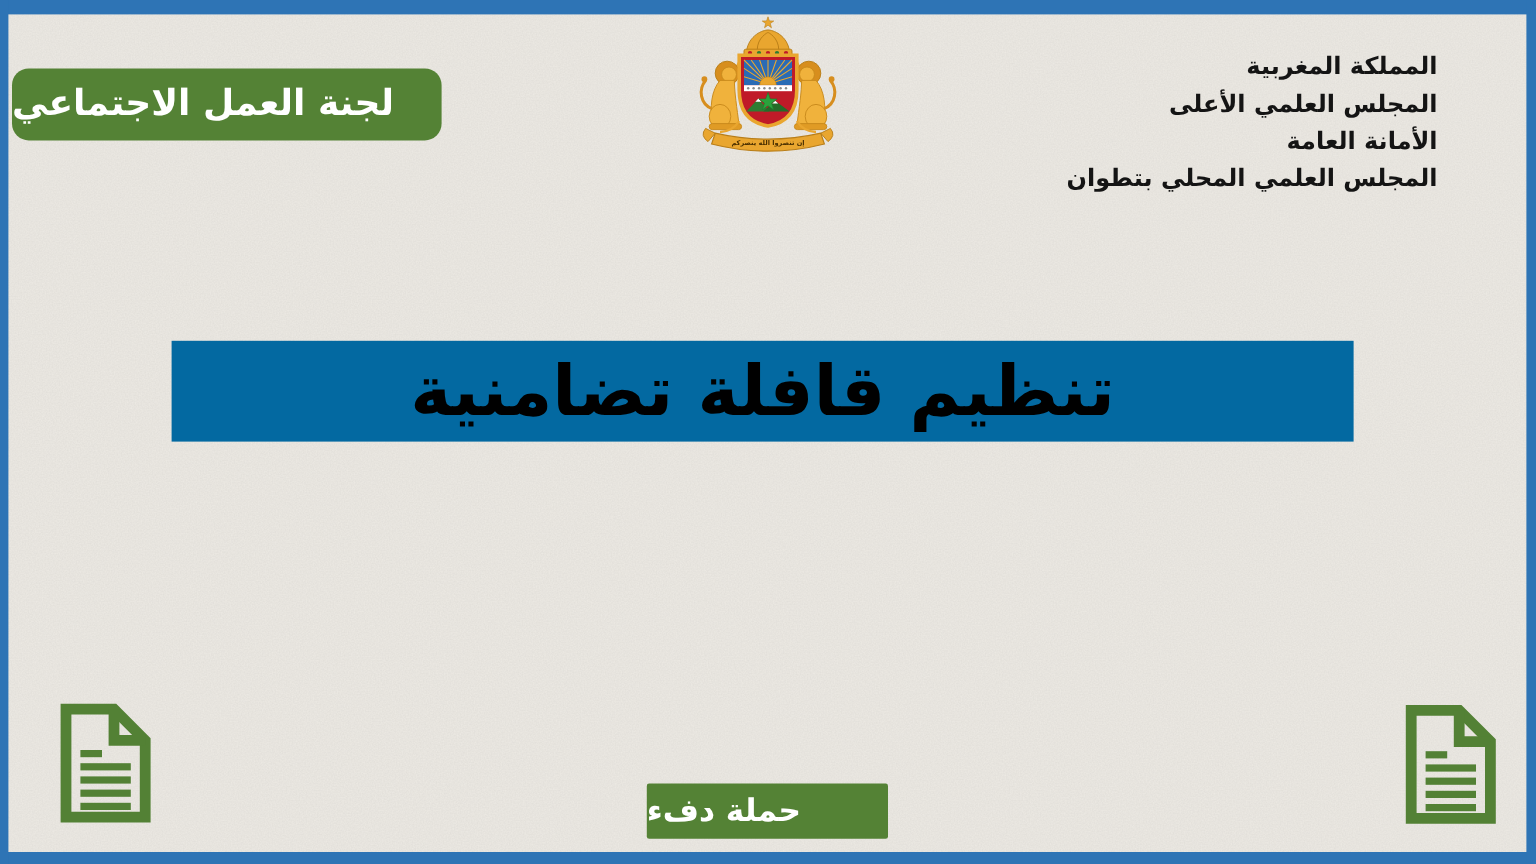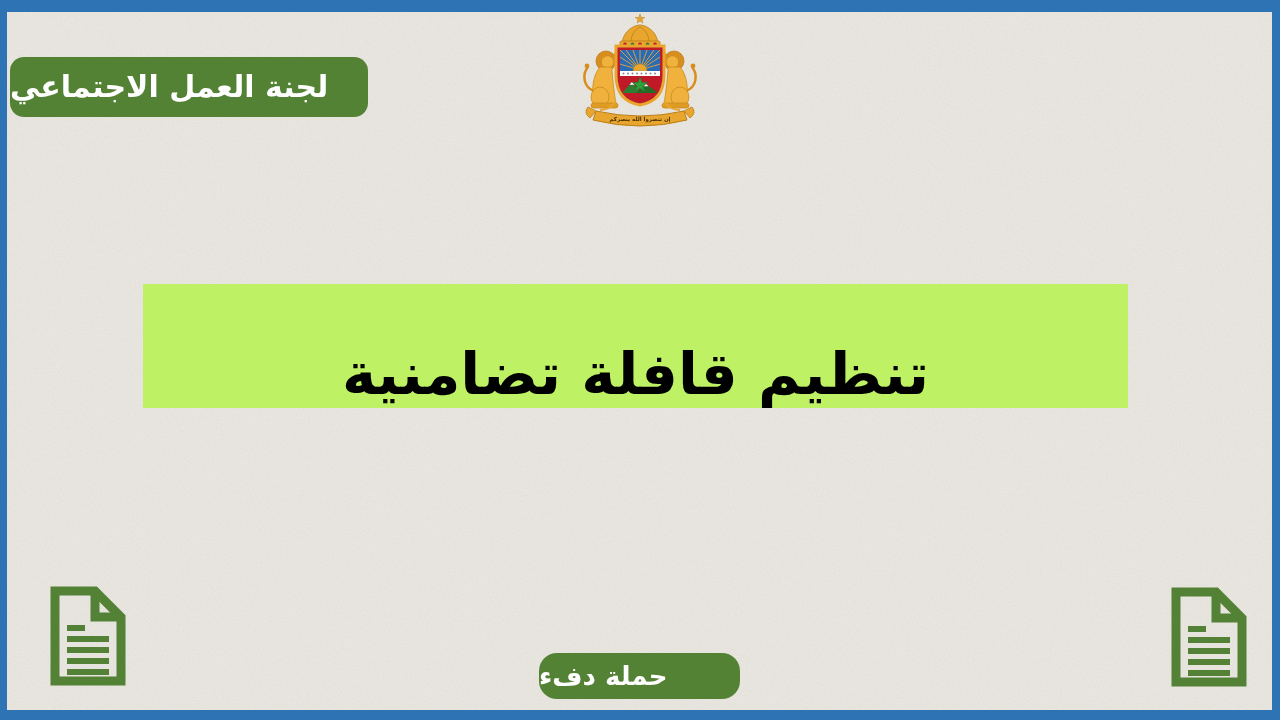--- a/index.html
+++ b/index.html
@@ -27,39 +27,39 @@
     font-weight:bold;
     text-align:left;
     direction:rtl;
   }
   .badge-top-left {
     left:10px; top:57px; width:358px; height:60px;
     line-height:60px; border-radius:14px; font-size:30px;
   }
   .badge-bottom {
     left:539px; top:653px; width:201px; height:46px;
-    line-height:46px; border-radius:18px; font-size:26px;
+    line-height:46px; border-radius:2px; font-size:26px;
   }
 
   
   .header-right {
     position:absolute; top:40px; right:82px; width:330px;
     direction:rtl; text-align:right;
     font-weight:bold; color:#141414;
     font-size:20px; line-height:31px;
   }
 
   
   .emblem { position:absolute; left:570px; top:13px; width:140px; height:124px; }
 
   
   .title-box {
-    position:absolute; left:143px; top:284px; width:985px; height:124px;
-    background:#bef264;
-    display:flex; align-items:flex-end; justify-content:center;
+    position:absolute; left:143px; top:284px; width:985px; height:84px;
+    background:#0369a1;
+    display:flex; align-items:center; justify-content:center;
   }
   .title-text {
     direction:rtl;
     font-size:58px; font-weight:bold; color:#000000;
     white-space:nowrap;
   }
 
   .subtitle {
     position:absolute; left:0; top:412px; width:1280px;
     text-align:center; direction:rtl;
@@ -155,20 +155,26 @@
 
     <g>
       <path d="M46,88 Q40,97 30,97 M94,88 Q100,97 110,97" fill="none" stroke="#E9A62F" stroke-width="2"></path>
       <path d="M26,98 L18,94 Q13,100 20,105 Z" fill="#E9A62F" stroke="#B97E18" stroke-width="0.8"></path>
       <path d="M114,98 L122,94 Q127,100 120,105 Z" fill="#E9A62F" stroke="#B97E18" stroke-width="0.8"></path>
       <path d="M26,98 Q70,108 114,98 L117,107 Q70,119 23,107 Z" fill="#E9A62F" stroke="#B97E18" stroke-width="1"></path>
       <text x="70" y="107.5" font-size="5.5" text-anchor="middle" direction="rtl" fill="#4A3000" font-weight="bold">إن تنصروا الله ينصركم</text>
     </g>
   </svg>
 
+  <div class="header-right">
+    <div>المملكة المغربية</div>
+    <div>المجلس العلمي الأعلى</div>
+    <div>الأمانة العامة</div>
+    <div>المجلس العلمي المحلي بتطوان</div>
+  </div>
 
   <div class="title-box">
     <div class="title-text">تنظيم قافلة تضامنية</div>
   </div>
 
 
   <svg class="doc-icon doc-icon-left" viewBox="0 0 82 102" xmlns="http://www.w3.org/2000/svg">
     <path d="M8,6 H48 L74,32 V96 H8 Z" fill="none" stroke="#538135" stroke-width="9"></path>
     <path d="M48,6 V32 H74" fill="none" stroke="#538135" stroke-width="9"></path>
     <g fill="#538135">

